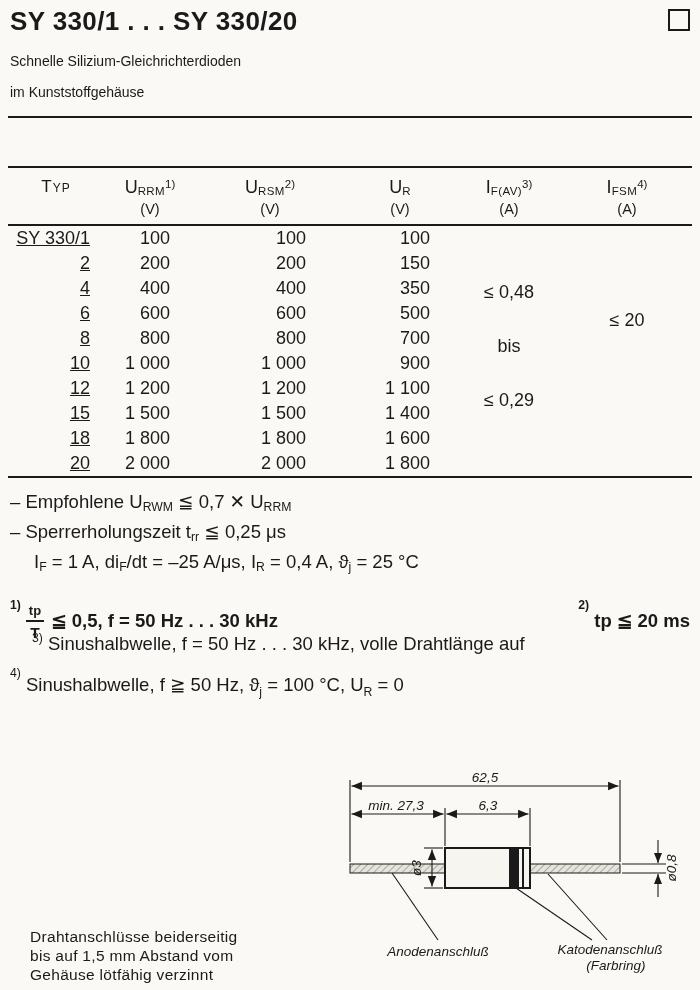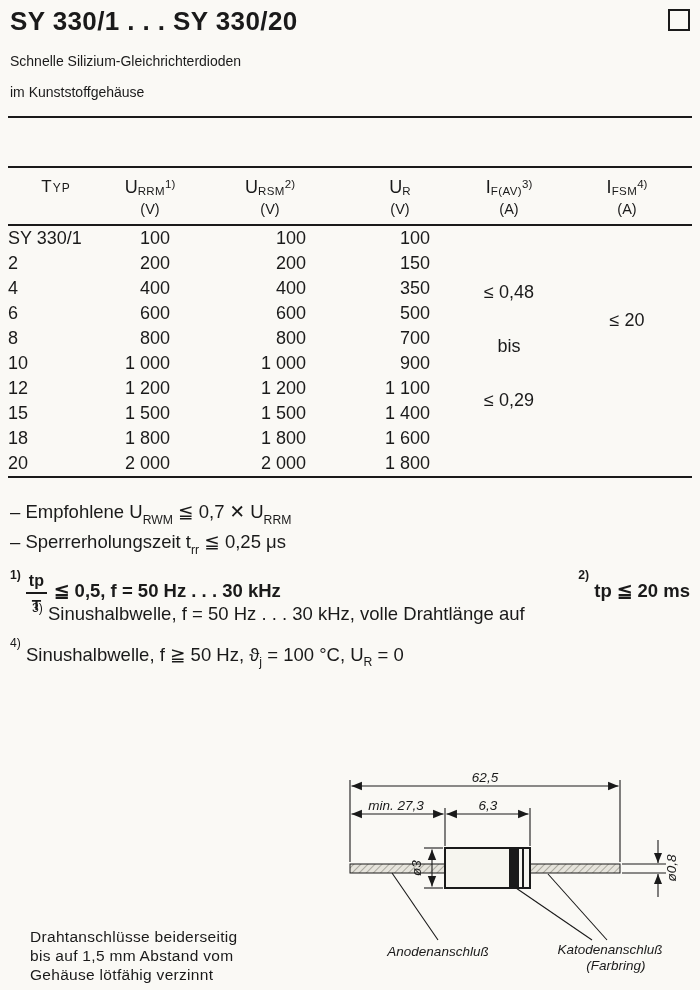--- a/index.html
+++ b/index.html
@@ -21,42 +21,42 @@
   
   .tablewrap{left:8px;top:166px;width:684px;}
   table{border-collapse:collapse;width:100%;table-layout:fixed;border-bottom:2.5px solid #1a1a1a;}
   thead th{border-top:2px solid #1a1a1a;border-bottom:2px solid #1a1a1a;font-weight:normal;padding:9px 0 7px;vertical-align:top;text-align:center;}
   .hsym{font-size:18px;}
   .hsym .sub{font-size:64%;vertical-align:-18%;letter-spacing:0.4px;}
   .hsym .sup{font-size:64%;vertical-align:42%;}
   .hunit{font-size:14.5px;margin-top:3px;}
   .typ-h .hsym{font-variant:small-caps;letter-spacing:1px;font-size:17px;}
   tbody td{height:25px;font-size:18px;padding:0;vertical-align:middle;}
-  td.t{text-align:left;padding-right:14px;white-space:nowrap;}
+  td.t{text-align:right;padding-right:14px;white-space:nowrap;text-decoration:underline;}
   td.v1{text-align:right;padding-right:26px;}
   td.v2{text-align:right;padding-right:38px;}
   td.v3{text-align:right;padding-right:26px;}
   td.spancell{padding:0;vertical-align:top;}
   .spanbox{position:relative;height:250px;width:100%;}
   .sp{position:absolute;left:0;width:100%;text-align:center;font-size:18px;white-space:nowrap;}
   .sp-ifav-top{top:56px;}
   .sp-ifav-mid{top:110px;}
   .sp-ifav-bot{top:164px;}
   .sp-ifsm{top:84px;}
 
   
   .notes{left:10px;top:492px;width:682px;font-size:18.5px;}
-  .nline{height:30px;line-height:39px;white-space:nowrap;}
+  .nline{height:30px;line-height:20px;white-space:nowrap;}
   .indent{padding-left:24px;}
   .sub{font-size:66%;vertical-align:-16%;}
   .sup{font-size:66%;vertical-align:40%;}
   .fn1row{position:relative;height:46px;line-height:46px;font-weight:bold;white-space:nowrap;}
   .fn2{position:absolute;right:2px;top:0;}
   .frac{display:inline-block;text-align:center;line-height:1;margin:0 7px 0 5px;vertical-align:middle;}
-  .frac .fnum{display:block;border-bottom:2px solid #1a1a1a;padding:0 3px 3px;font-size:16px;}
+  .frac .fnum{display:block;border-bottom:2px solid #1a1a1a;padding:0 3px 3px;font-size:13px;}
   .frac .fden{display:block;padding-top:3px;font-size:15.5px;}
   .fn3a{height:28px;line-height:20px;white-space:nowrap;margin-left:22px;}
   .fn3b{height:26px;line-height:26px;padding-left:24px;white-space:nowrap;}
   .fn4{height:34px;line-height:34px;white-space:nowrap;}
 
   
   .diagram{left:320px;top:770px;width:372px;height:205px;}
   .diagram text{font-family:"Liberation Sans",sans-serif;fill:#1a1a1a;}
   .dimtext{font-size:13.5px;font-style:italic;}
   .lbltext{font-size:13.5px;font-style:italic;}
@@ -187,20 +187,21 @@
           <td class="v2">2 000</td>
           <td class="v3">1 800</td>
         </tr>
     </tbody>
   </table>
 </div>
 
 <div class="abs notes">
   <div class="nline"><span>– Empfohlene U</span><span class="sub">RWM</span><span> ≦ 0,7 ✕ U</span><span class="sub">RRM</span></div>
   <div class="nline"><span>– Sperrerholungszeit t</span><span class="sub">rr</span><span> ≦ 0,25 μs</span></div>
+  <div class="nline indent"><span>I</span><span class="sub">F</span><span> = 1 A, di</span><span class="sub">F</span><span>/dt = –25 A/μs, I</span><span class="sub">R</span><span> = 0,4 A, ϑ</span><span class="sub">j</span><span> = 25 °C</span></div>
   <div class="fn1row">
     <span><span><span class="sup">1)</span></span><span class="frac"><span class="fnum">tp</span><span class="fden">T</span></span><span><span>≦ 0,5, f = 50 Hz . . . 30 kHz</span></span></span>
     <span class="fn2"><span class="sup">2)</span><span> tp ≦ 20 ms</span></span>
   </div>
   <div class="fn3a"><span class="sup">3)</span><span> Sinushalbwelle, f = 50 Hz . . . 30 kHz, volle Drahtlänge auf</span></div>
   <div class="fn4"><span class="sup">4)</span><span> Sinushalbwelle, f ≧ 50 Hz, ϑ</span><span class="sub">j</span><span> = 100 °C, U</span><span class="sub">R</span><span> = 0</span></div>
 </div>
 
 <svg class="abs diagram" viewBox="0 0 372 205" xmlns="http://www.w3.org/2000/svg">
   <defs>

